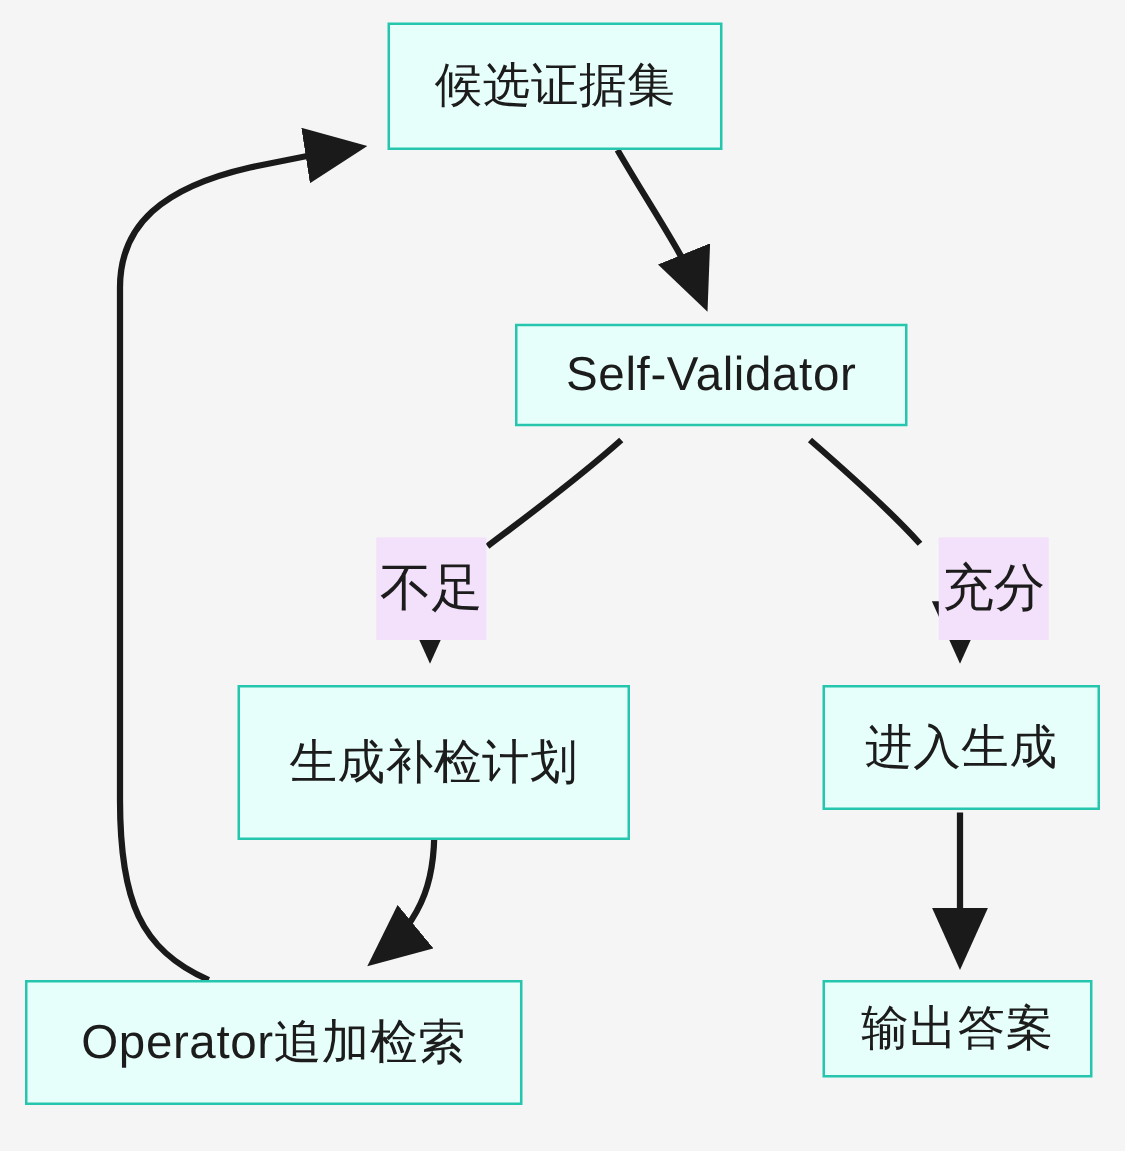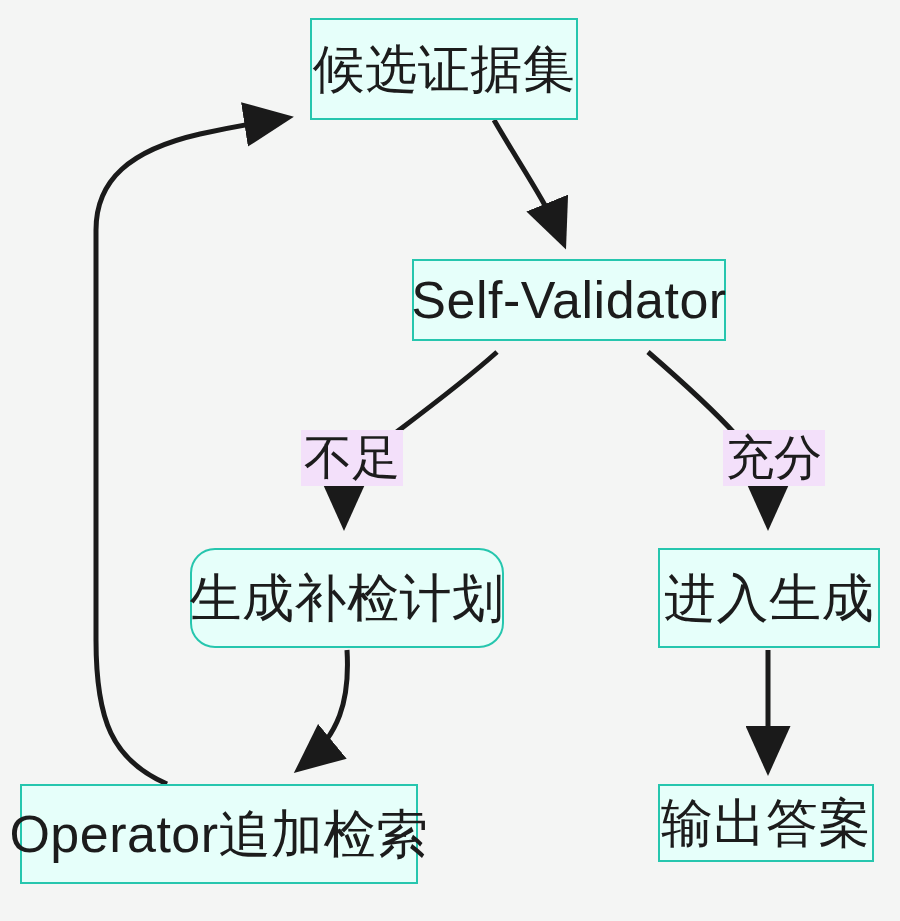--- a/index.html
+++ b/index.html
@@ -24,35 +24,35 @@
   }
   .node {
     position: absolute;
     box-sizing: border-box;
     background: #e6fffa;
     border: 2px solid #26c6ae;
     display: flex;
     align-items: center;
     justify-content: center;
     color: #1c1c1c;
-    font-size: 52px;
+    font-size: 38px;
     line-height: 1;
     letter-spacing: 0.5px;
     white-space: nowrap;
   }
   .node-label {
     display: block;
   }
   .edge-label {
     position: absolute;
     background: #f3e0fa;
     color: #1c1c1c;
-    font-size: 48px;
+    font-size: 41px;
     line-height: 1.12;
-    padding: 1px 3px;
+    padding: 18px 3px;
     white-space: nowrap;
   }
 </style>
 </head>
 <body>
 
 <div id="diagram-root">
 
   <svg id="edge-layer" viewBox="0 0 900 921" xmlns="http://www.w3.org/2000/svg">
     <defs>
@@ -79,33 +79,33 @@
   </svg>
 
   <div class="node" style="left:310px; top:18px; width:268px; height:102px;">
     <span class="node-label">候选证据集</span>
   </div>
 
   <div class="node" style="left:412px; top:259px; width:314px; height:82px;">
     <span class="node-label">Self-Validator</span>
   </div>
 
-  <div class="node" style="left:190px; top:548px; width:314px; height:100px;border-radius:25px;">
+  <div class="node" style="left:190px; top:548px; width:314px; height:124px;">
     <span class="node-label">生成补检计划</span>
   </div>
 
   <div class="node" style="left:658px; top:548px; width:222px; height:100px;">
     <span class="node-label">进入生成</span>
   </div>
 
   <div class="node" style="left:20px; top:784px; width:398px; height:100px;">
     <span class="node-label">Operator追加检索</span>
   </div>
 
   <div class="node" style="left:658px; top:784px; width:216px; height:78px;">
     <span class="node-label">输出答案</span>
   </div>
 
   <div class="edge-label" style="left:301px; top:430px;">不足</div>
 
-  <div class="edge-label" style="left:723px; top:430px;font-family:Liberation Serif, serif;">充分</div>
+  <div class="edge-label" style="left:751px; top:430px;font-family:Liberation Serif, serif;">充分</div>
 
 </div>
 
 </body></html>

